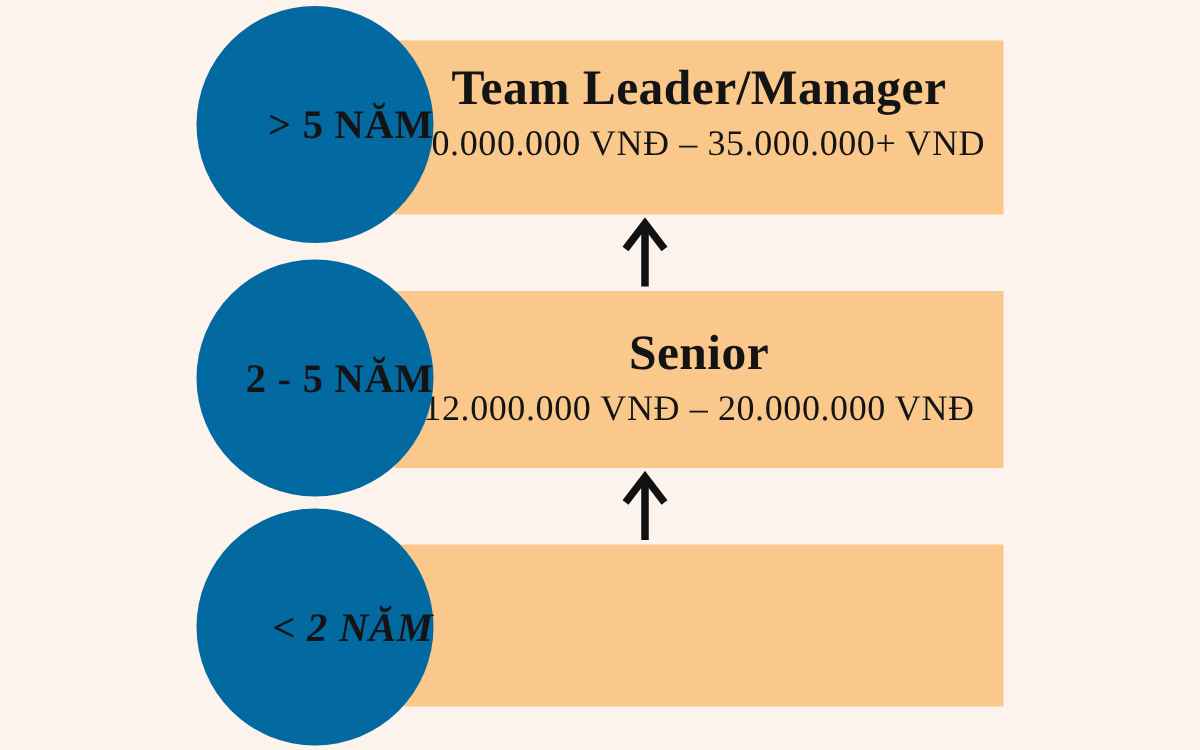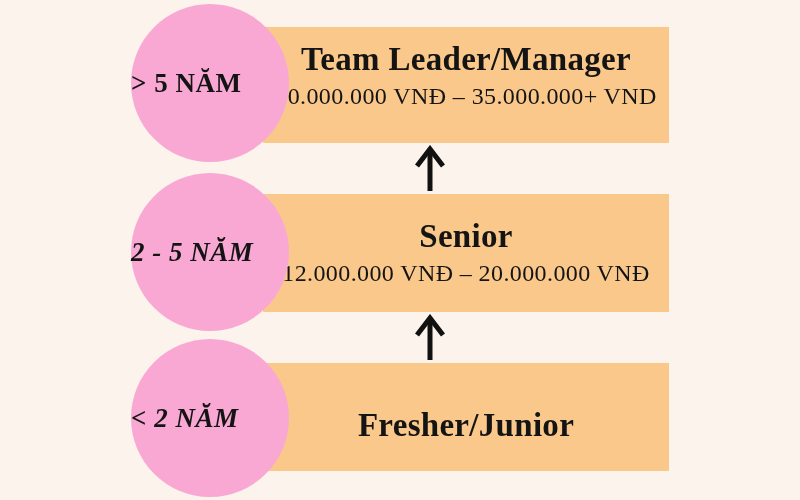--- a/index.html
+++ b/index.html
@@ -50,28 +50,28 @@
     margin-top: 4px;
     letter-spacing: 0.4px;
   }
 
   .experience-circle {
     position: absolute;
     left: 131px;
     width: 158px;
     height: 158px;
     border-radius: 50%;
-    background: #f9a8d4;
+    background: #0369a1;
     display: flex;
     align-items: center;
-    justify-content: flex-start;
+    justify-content: flex-end;
     color: #141414;
   }
   .circle-1 { top: 4px; }
-  .circle-2 { top: 173px; font-style: italic; }
+  .circle-2 { top: 173px; }
   .circle-3 { top: 339px; font-style: italic; }
 
   .experience-label {
     font-weight: bold;
     font-size: 27px;
     letter-spacing: 0.5px;
     white-space: nowrap;
   }
 
   .arrow-up {
@@ -97,21 +97,20 @@
 
   <div class="level-bar bar-2">
     <div class="bar-text">
       <div class="role-title">Senior</div>
       <div class="salary-range">12.000.000 VNĐ – 20.000.000 VNĐ</div>
     </div>
   </div>
 
   <div class="level-bar bar-3">
     <div class="bar-text">
-      <div class="role-title">Fresher/Junior</div>
     </div>
   </div>
 
   <div class="experience-circle circle-1">
     <span class="experience-label">&gt; 5 NĂM</span>
   </div>
 
   <div class="experience-circle circle-2">
     <span class="experience-label">2 - 5 NĂM</span>
   </div>

